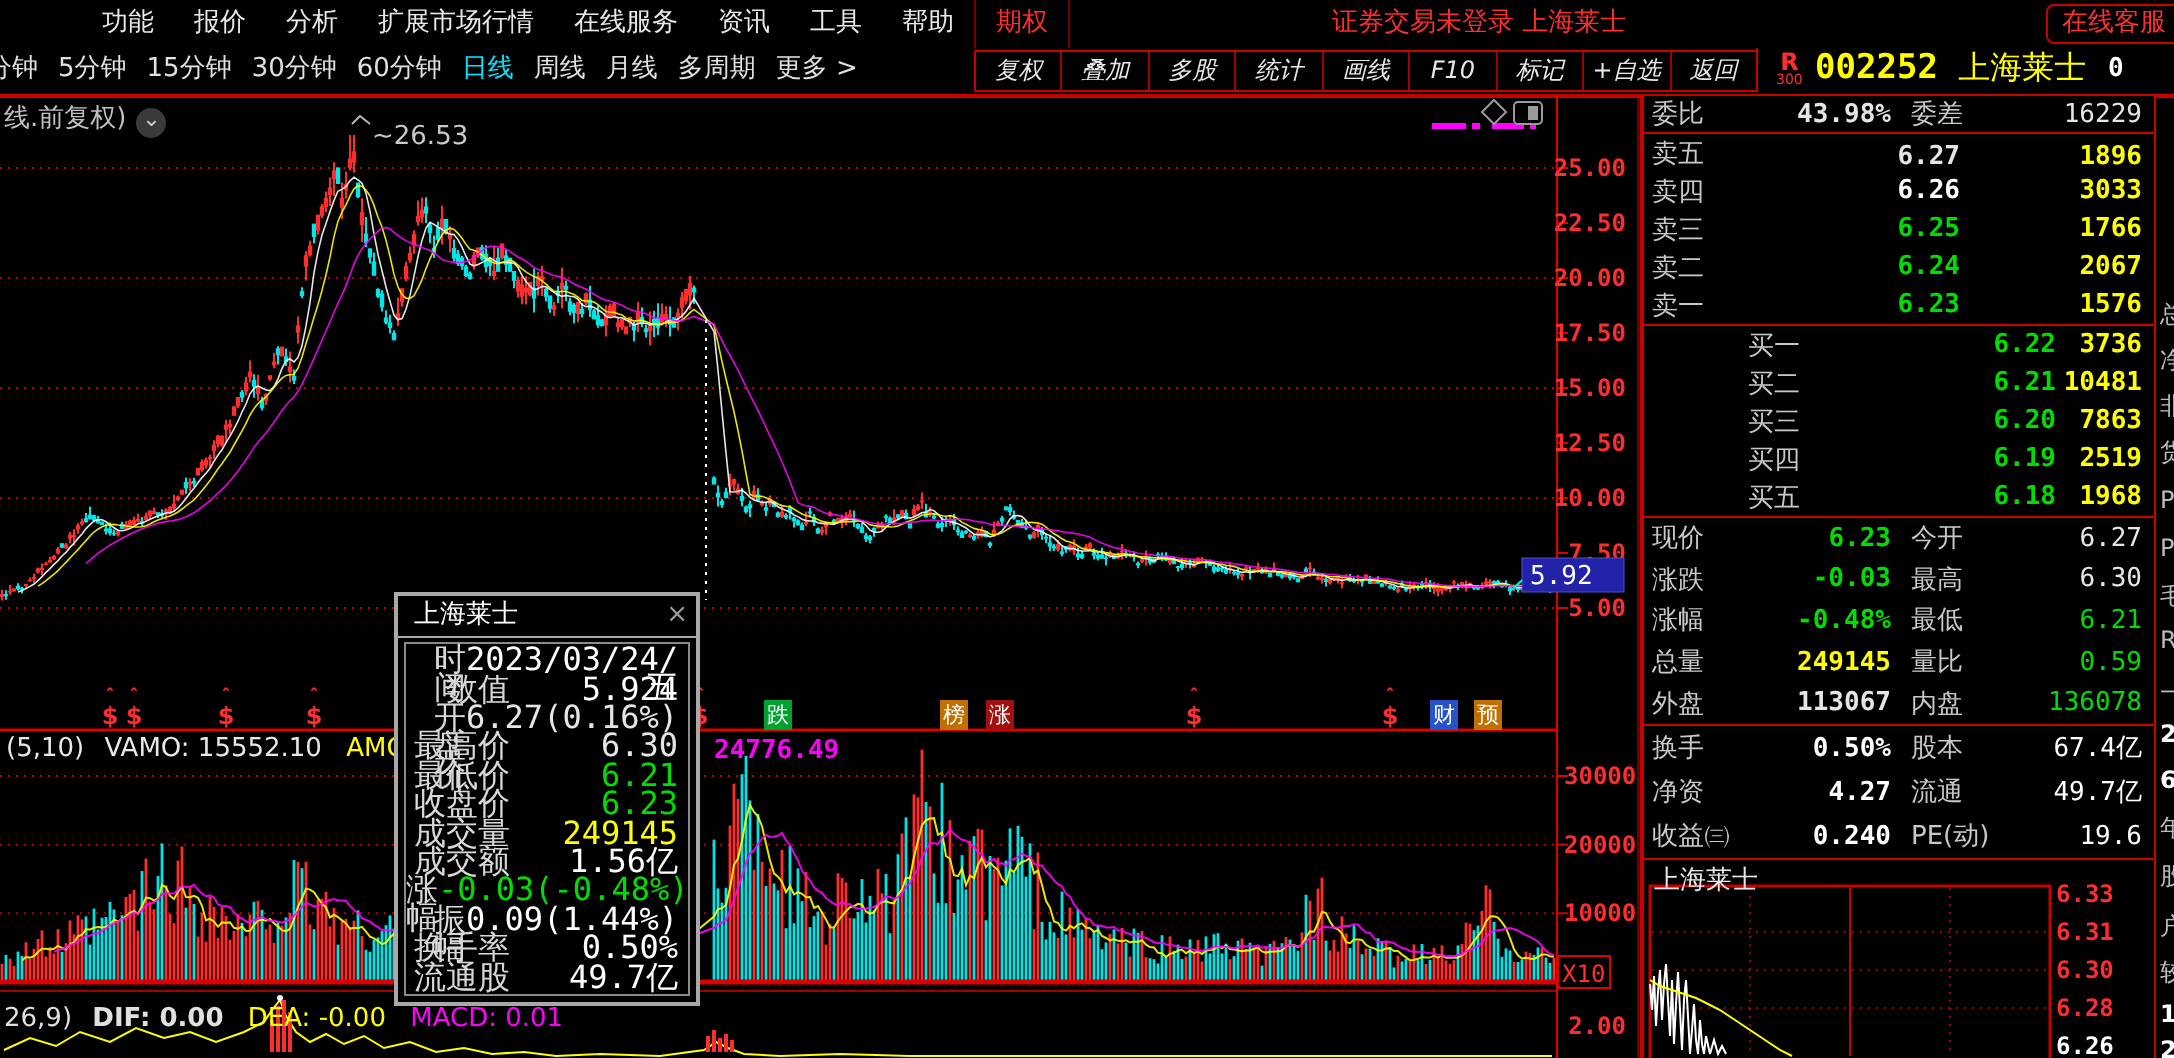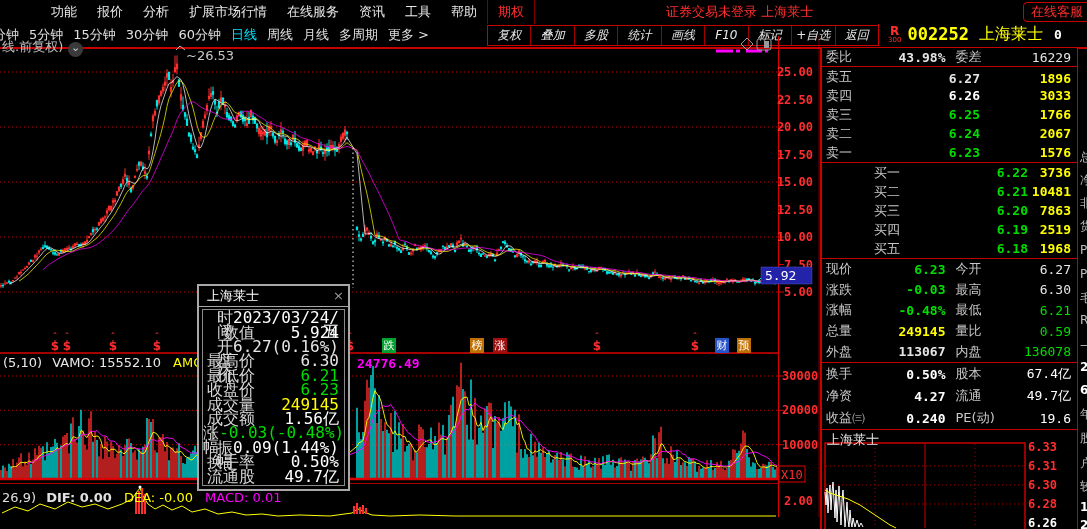--- a/index.html
+++ b/index.html
@@ -26,21 +26,21 @@
   #hdr-sep{position:absolute;left:878px;top:0;width:0;height:21px;border-left:1px solid #c80000;}
   #stock-header{position:absolute;left:888px;top:0;height:21px;white-space:nowrap;}
   #r-badge{display:inline-block;vertical-align:top;margin-top:1px;line-height:1;text-align:center;}
   #r-badge .r{display:block;color:#ff2d2d;font-weight:bold;font-size:12px;}
   #r-badge .r3{display:block;color:#ff2d2d;font-size:7px;}
   #stock-code{color:#ffff00;font-weight:bold;font-size:17px;font-family:"DejaVu Sans Mono","Liberation Mono",monospace;margin-left:2px;vertical-align:top;}
   #stock-name{color:#ffff00;font-size:16px;margin-left:6px;vertical-align:top;}
   #edge-digit{position:absolute;left:166px;top:3px;color:#fff;font-weight:bold;
               font-family:"DejaVu Sans Mono",monospace;}
   
-  #chart-area{position:absolute;left:0;top:36px;width:820px;height:481px;}
+  #chart-area{position:absolute;left:0;top:48px;width:820px;height:481px;}
   #main-svg{position:absolute;left:0;top:0;}
   #corner-label{position:absolute;left:2px;top:2px;color:#c0c0c0;}
   #corner-label .chev{display:inline-block;width:15px;height:15px;line-height:12px;text-align:center;
     background:#3a3a3a;border-radius:50%;color:#cfcfcf;margin-left:5px;font-size:11px;}
   #vol-ind{position:absolute;left:3px;top:319px;white-space:nowrap;font-size:13px;}
   #vol-ind .w{color:#e8e8e8;} #vol-ind .y{color:#ffff00;}
   #vol-ma-val{position:absolute;left:357px;top:320px;color:#ff00ff;font-weight:bold;
               font-family:"DejaVu Sans Mono",monospace;}
   #macd-row{position:absolute;left:2px;top:454px;white-space:nowrap;}
   #macd-row .w{color:#e0e0e0;} #macd-row .y{color:#ffff00;} #macd-row .m{color:#ff00ff;}

